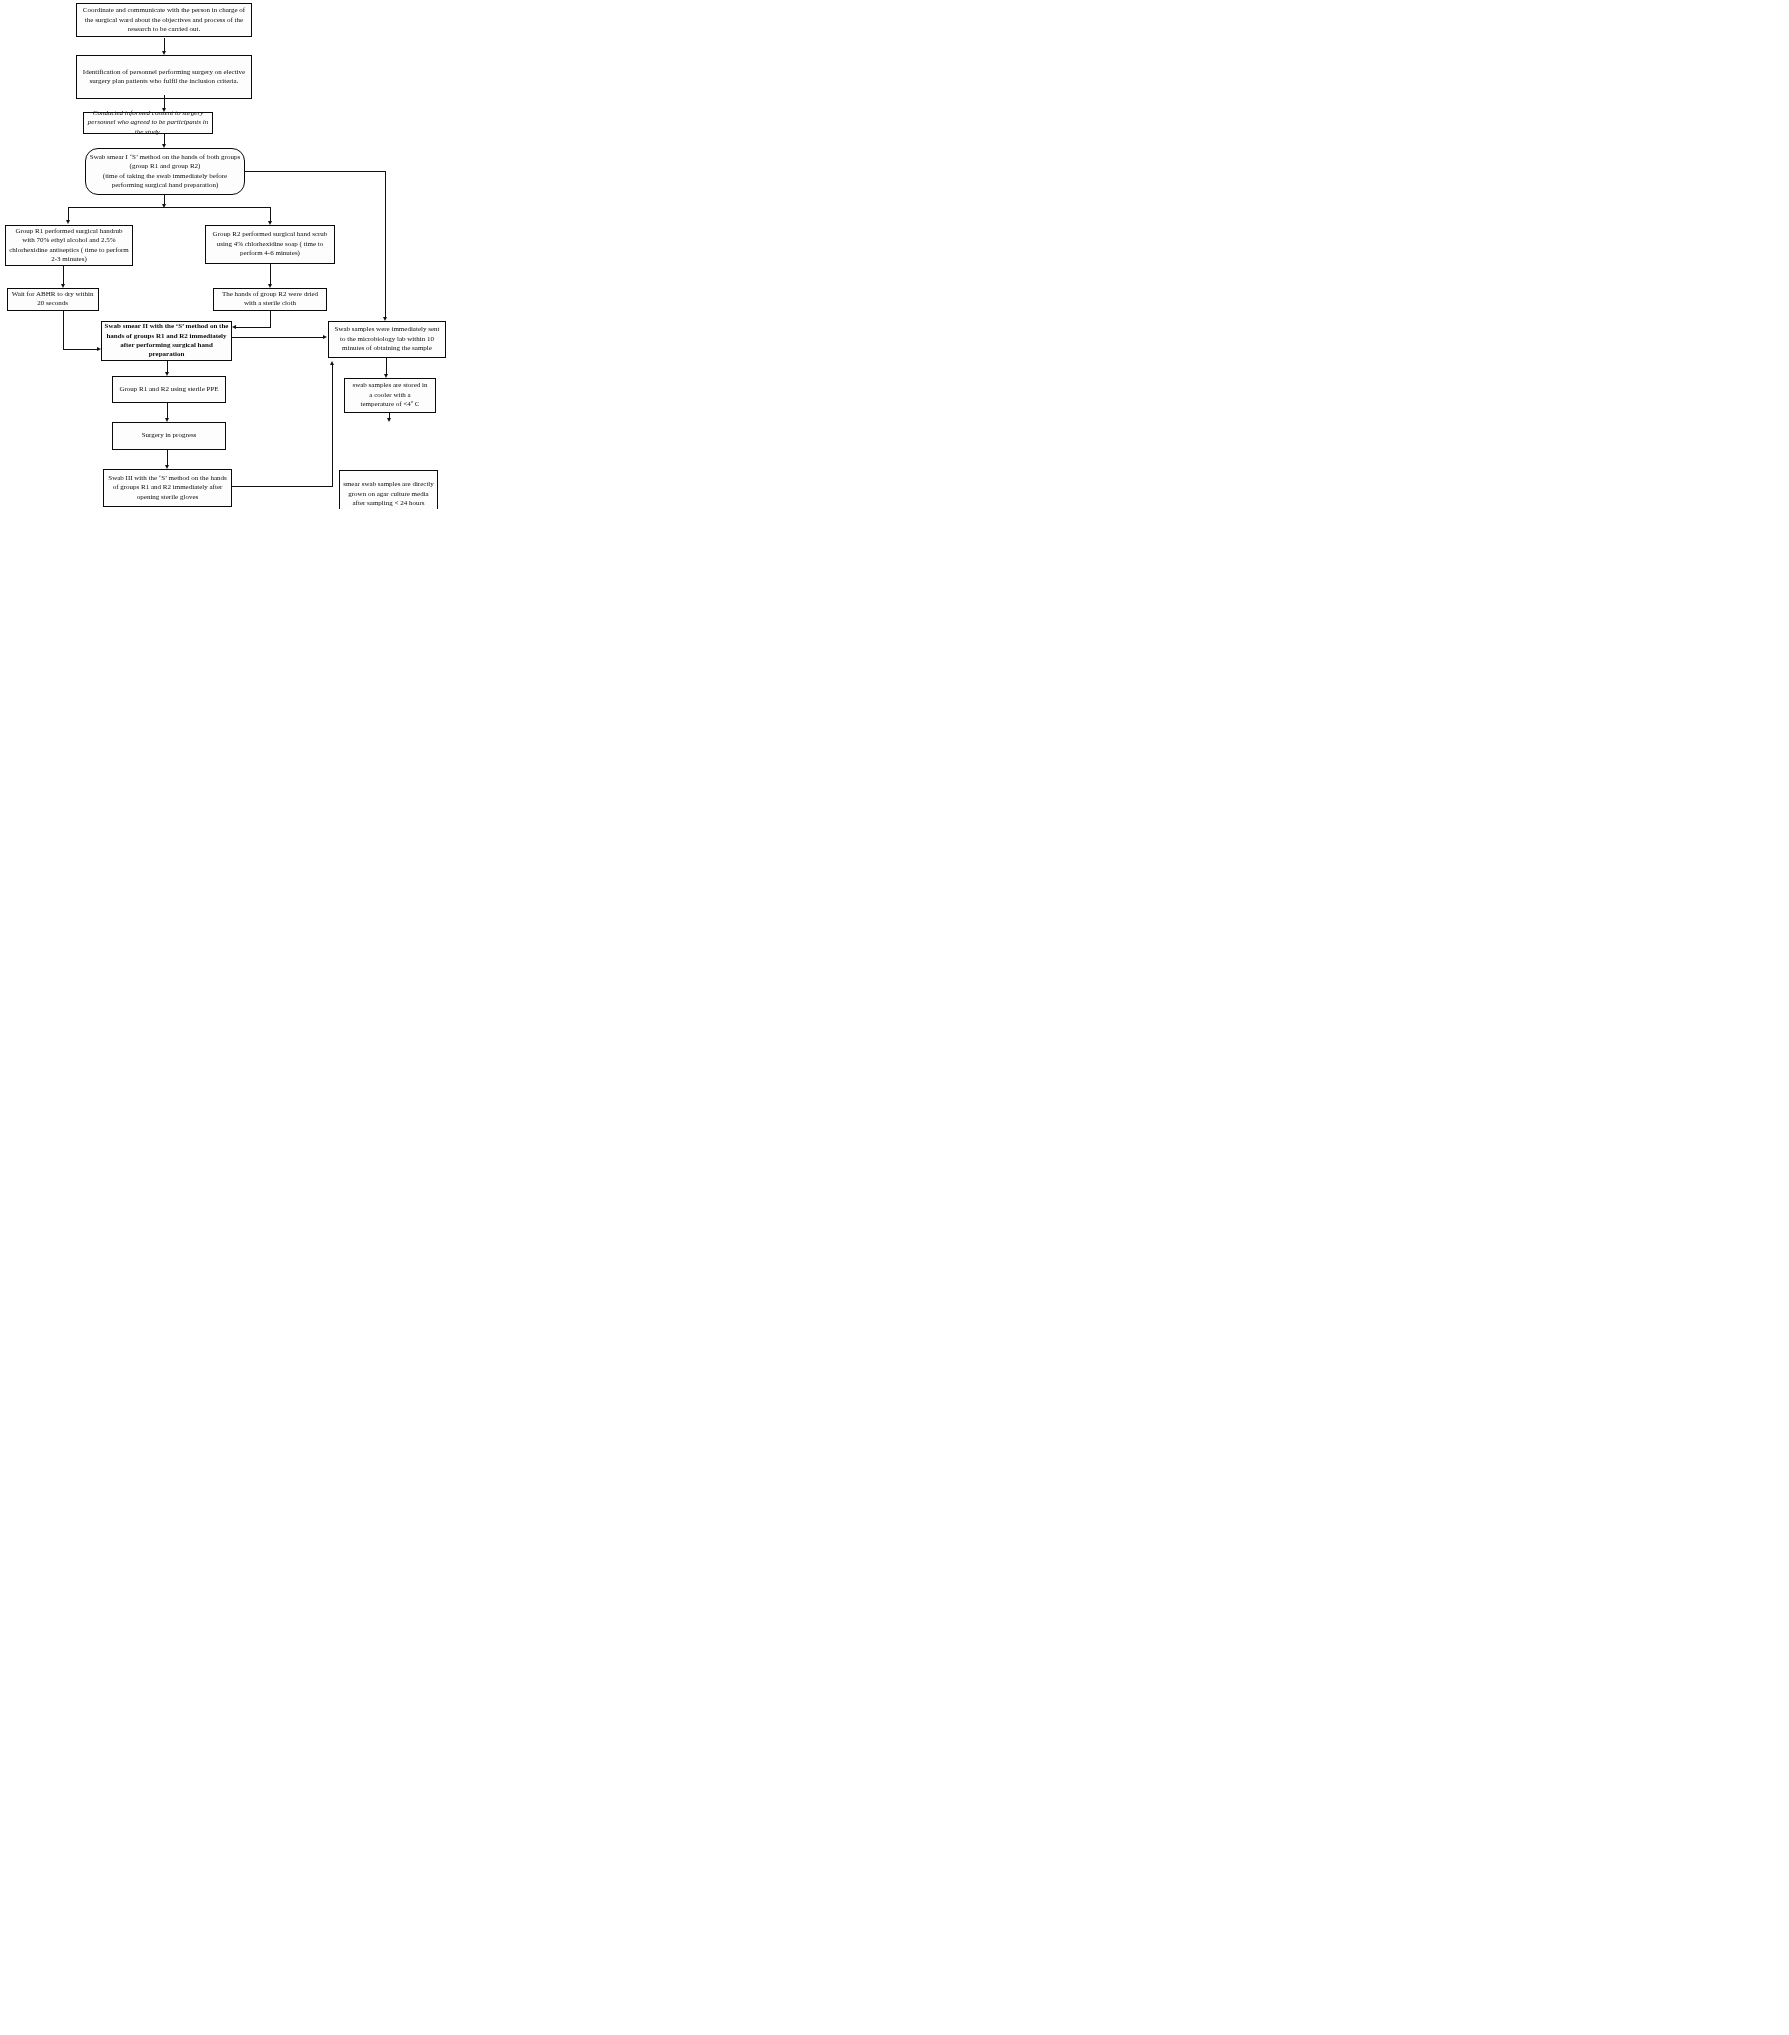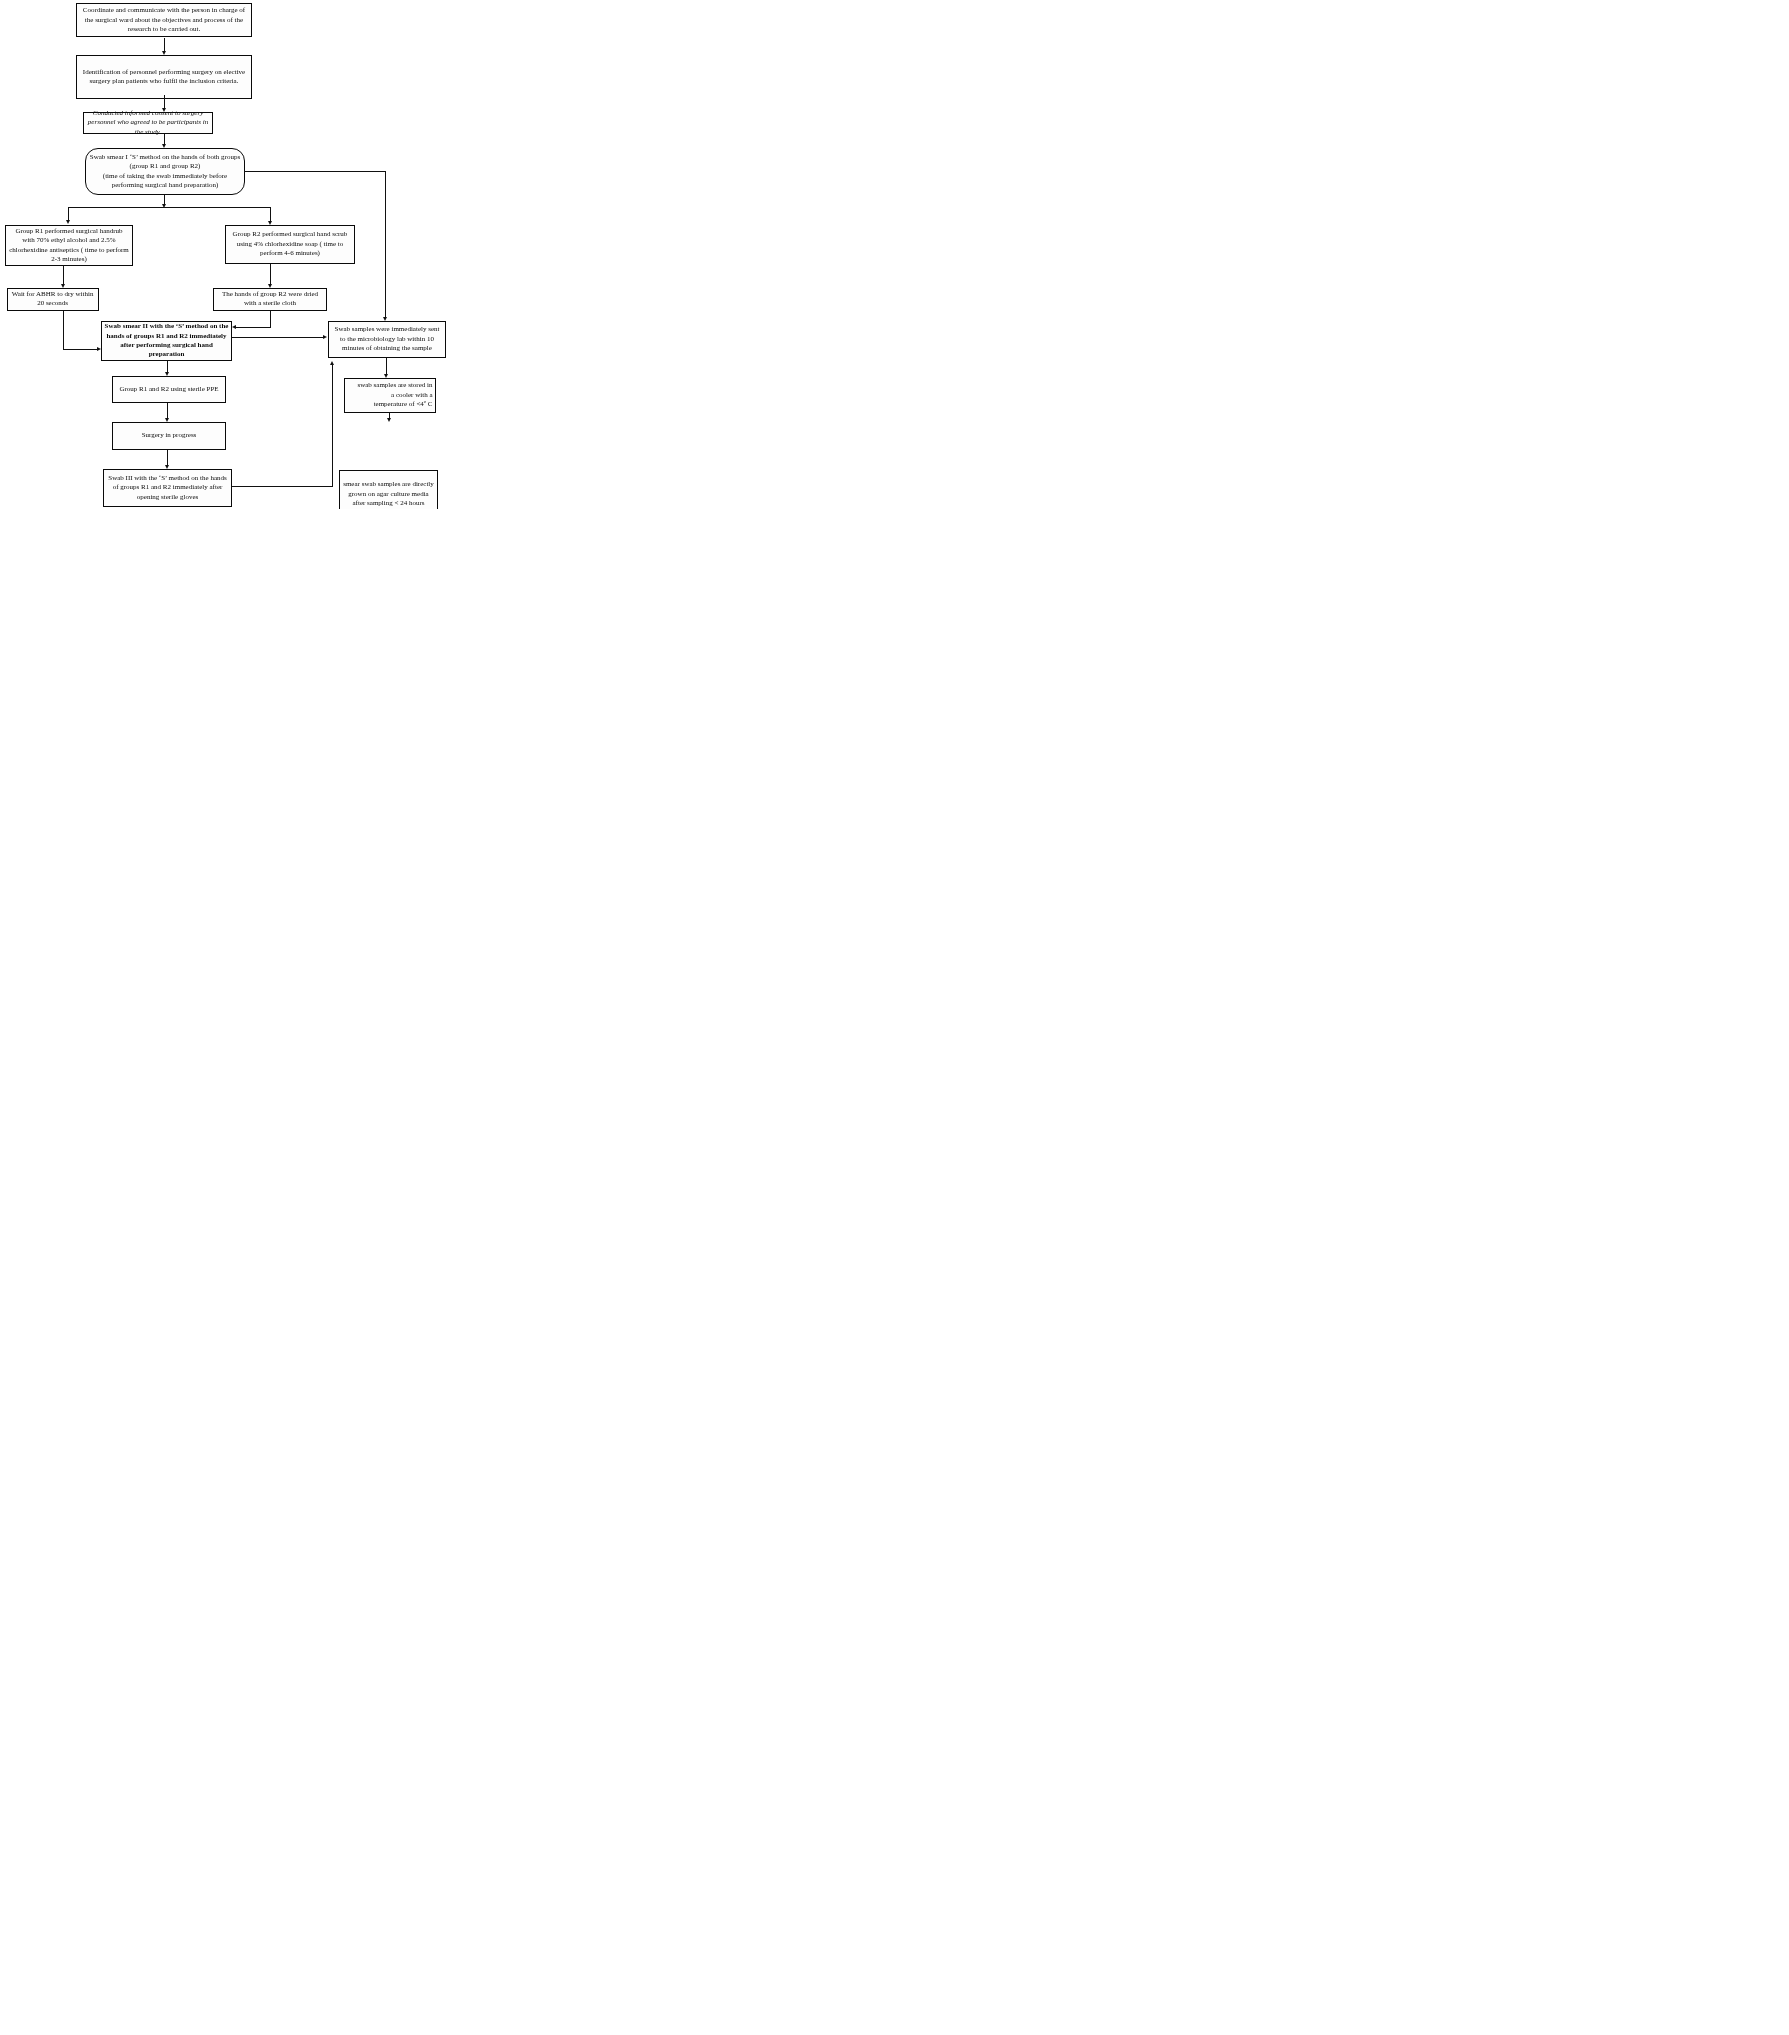--- a/index.html
+++ b/index.html
@@ -90,21 +90,21 @@
 
   <div class="box" style="left:85px; top:148px; width:160px; height:47px;border-radius:13px;">
     <span class="seg">Swab smear I ‘S’ method on the hands of both groups (group R1 and group R2)</span>
     <span class="seg">(time of taking the swab immediately before performing surgical hand preparation)</span>
   </div>
 
   <div class="box" style="left:5px; top:225px; width:128px; height:41px;">
     <span class="seg">Group R1 performed surgical handrub with 70% ethyl alcohol and 2.5% chlorhexidine antiseptics ( time to perform 2-3 minutes)</span>
   </div>
 
-  <div class="box" style="left:205px; top:225px; width:130px; height:39px;margin-left:20px;">
+  <div class="box" style="left:205px; top:225px; width:130px; height:39px;">
     <span class="seg">Group R2 performed surgical hand scrub using 4% chlorhexidine soap ( time to perform 4-6 minutes)</span>
   </div>
 
   <div class="box" style="left:6.6px; top:288px; width:92px; height:22.6px;">
     <span class="seg">Wait for ABHR to dry within 20 seconds</span>
   </div>
 
   <div class="box" style="left:213px; top:288px; width:114px; height:22.6px;">
     <span class="seg">The hands of group R2 were dried with a sterile cloth</span>
   </div>
@@ -114,21 +114,21 @@
   </div>
 
   <div class="box" style="left:328px; top:321px; width:118px; height:37px;">
     <span class="seg">Swab samples were immediately sent to the microbiology lab within 10 minutes of obtaining the sample</span>
   </div>
 
   <div class="box" style="left:112px; top:376px; width:114px; height:27px;">
     <span class="seg">Group R1 and R2 using sterile PPE</span>
   </div>
 
-  <div class="box" style="left:344px; top:378px; width:92px; height:35px;align-items:flex-end;">
+  <div class="box" style="left:344px; top:378px; width:92px; height:35px;">
     <span class="seg">swab samples are stored in</span>
     <span class="seg">a cooler with a</span>
     <span class="seg"><span>temperature of &lt;4</span><sup class="deg">o</sup><span> C</span></span>
   </div>
 
   <div class="box" style="left:112px; top:422px; width:114px; height:27.5px;">
     <span class="seg">Surgery in progress</span>
   </div>
 
   <div class="box" style="left:339px; top:422px; width:99px; height:49px;margin-top:48px;">

